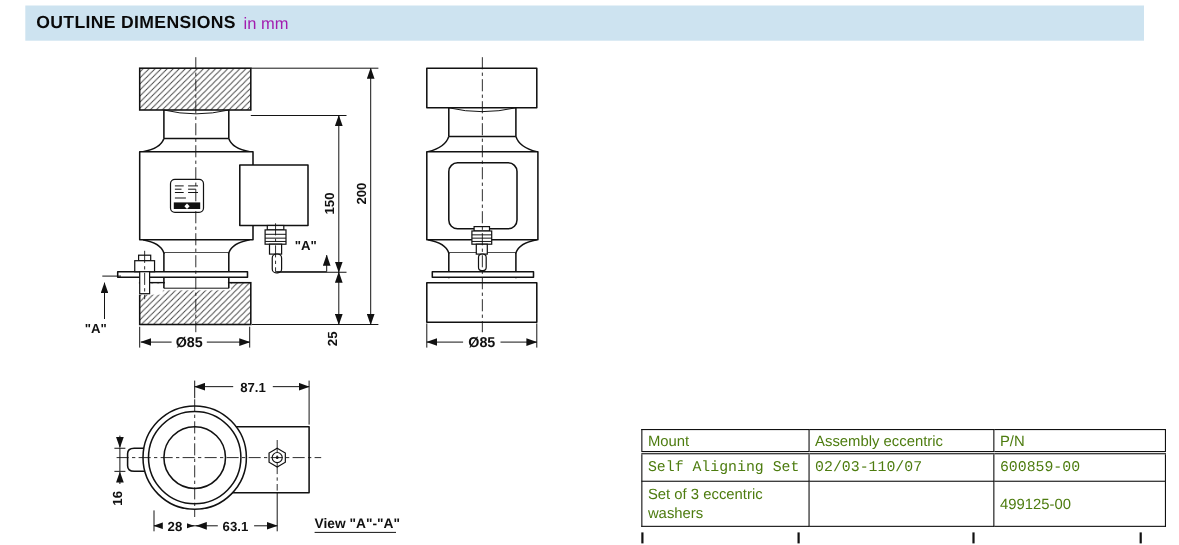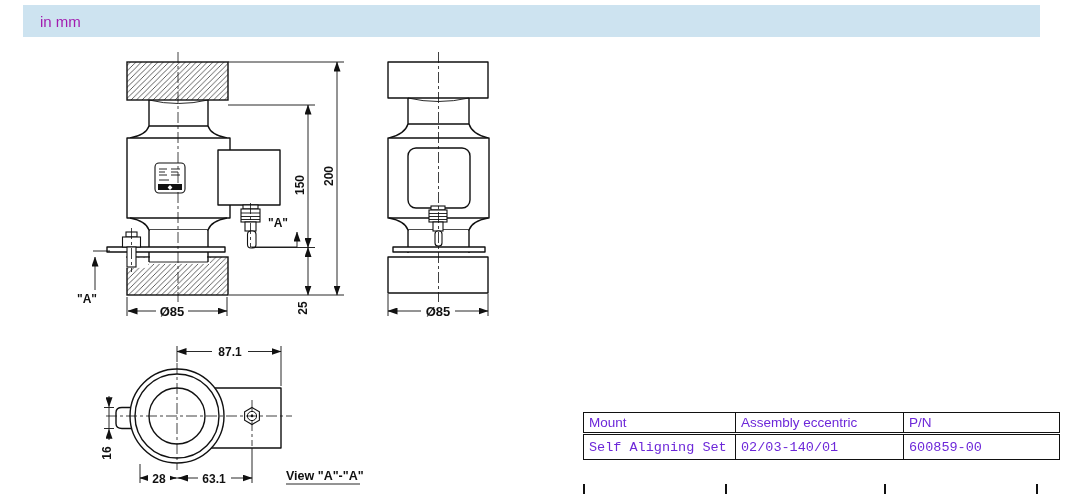--- a/index.html
+++ b/index.html
@@ -20,37 +20,38 @@
   .ol2{fill:none;stroke:#111;stroke-width:1;}
   .tl {fill:none;stroke:#111;stroke-width:.9;}
   .cl {fill:none;stroke:#111;stroke-width:.8;stroke-dasharray:11 3 3 3;}
   .hr {fill:url(#hatch);stroke:#111;stroke-width:1.4;}
   .dim{fill:none;stroke:#111;stroke-width:.9;}
   .dt {font:bold 12px "Liberation Sans",sans-serif;fill:#111;}
   .dt2{font:bold 13px "Liberation Sans",sans-serif;fill:#111;}
   .cap{font:bold 12.5px "Liberation Sans",sans-serif;fill:#111;}
 
   
-  .ptable{position:absolute;left:583px;top:412px;width:455px;border-collapse:collapse;
-          table-layout:fixed;font-size:13.5px;color:#6d28d9;}
+  .ptable{position:absolute;left:583px;top:390px;width:455px;border-collapse:collapse;
+          table-layout:fixed;font-size:13.5px;color:#4d7c0f;}
   .ptable th,.ptable td{border:1.5px solid #111;padding:1px 5px;font-weight:normal;
           text-align:left;vertical-align:middle;line-height:17px;}
   .ptable thead th{border-bottom:3px double #111;height:17px;}
   .ptable tbody tr.r1 td{height:22px;font-family:Liberation Mono, monospace;}
   .ptable tbody tr.r2 td{height:38px;}
   .c1{width:141px;}.c2{width:157px;}.c3{width:145px;margin-top:28px;}
   .ctr{text-align:center;}
   .stub{position:absolute;top:484px;width:2px;height:10px;background:#111;}
 </style>
 </head>
 <body>
 
 <div class="page">
 
   <div class="topbar">
+    <span class="t1">OUTLINE DIMENSIONS</span>
     <span class="t2">in mm</span>
   </div>
 
   <svg class="draw" viewBox="0 0 1072 495">
     <defs>
       <pattern id="hatch" width="5.5" height="5.5" patternUnits="userSpaceOnUse">
         <rect width="5.5" height="5.5" fill="#fff"></rect>
         <path d="M0,5.5 L5.5,0 M-1.4,1.4 L1.4,-1.4 M4.1,6.9 L6.9,4.1" stroke="#444" stroke-width=".85"></path>
       </pattern>
       <marker id="arr" viewBox="0 0 10 7" refX="9.5" refY="3.5" markerWidth="10" markerHeight="7" orient="auto-start-reverse" markerUnits="userSpaceOnUse">
@@ -189,22 +190,27 @@
     <thead>
       <tr>
         <th class="c1">Mount</th>
         <th class="c2 ctr">Assembly eccentric</th>
         <th class="c3 ctr">P/N</th>
       </tr>
     </thead>
     <tbody>
       <tr class="r1">
         <td class="c1">Self Aligning Set</td>
-        <td class="c2 ctr">02/03-140/01</td>
+        <td class="c2 ctr">02/03-110/07</td>
         <td class="c3 ctr">600859-00</td>
+      </tr>
+      <tr class="r2">
+        <td class="c1">Set of 3 eccentric washers</td>
+        <td class="c2 ctr"></td>
+        <td class="c3 ctr">499125-00</td>
       </tr>
     </tbody>
   </table>
 
   <div class="stub" style="left:583px"></div>
   <div class="stub" style="left:725px"></div>
   <div class="stub" style="left:884px"></div>
   <div class="stub" style="left:1036px"></div>
 
 </div>

